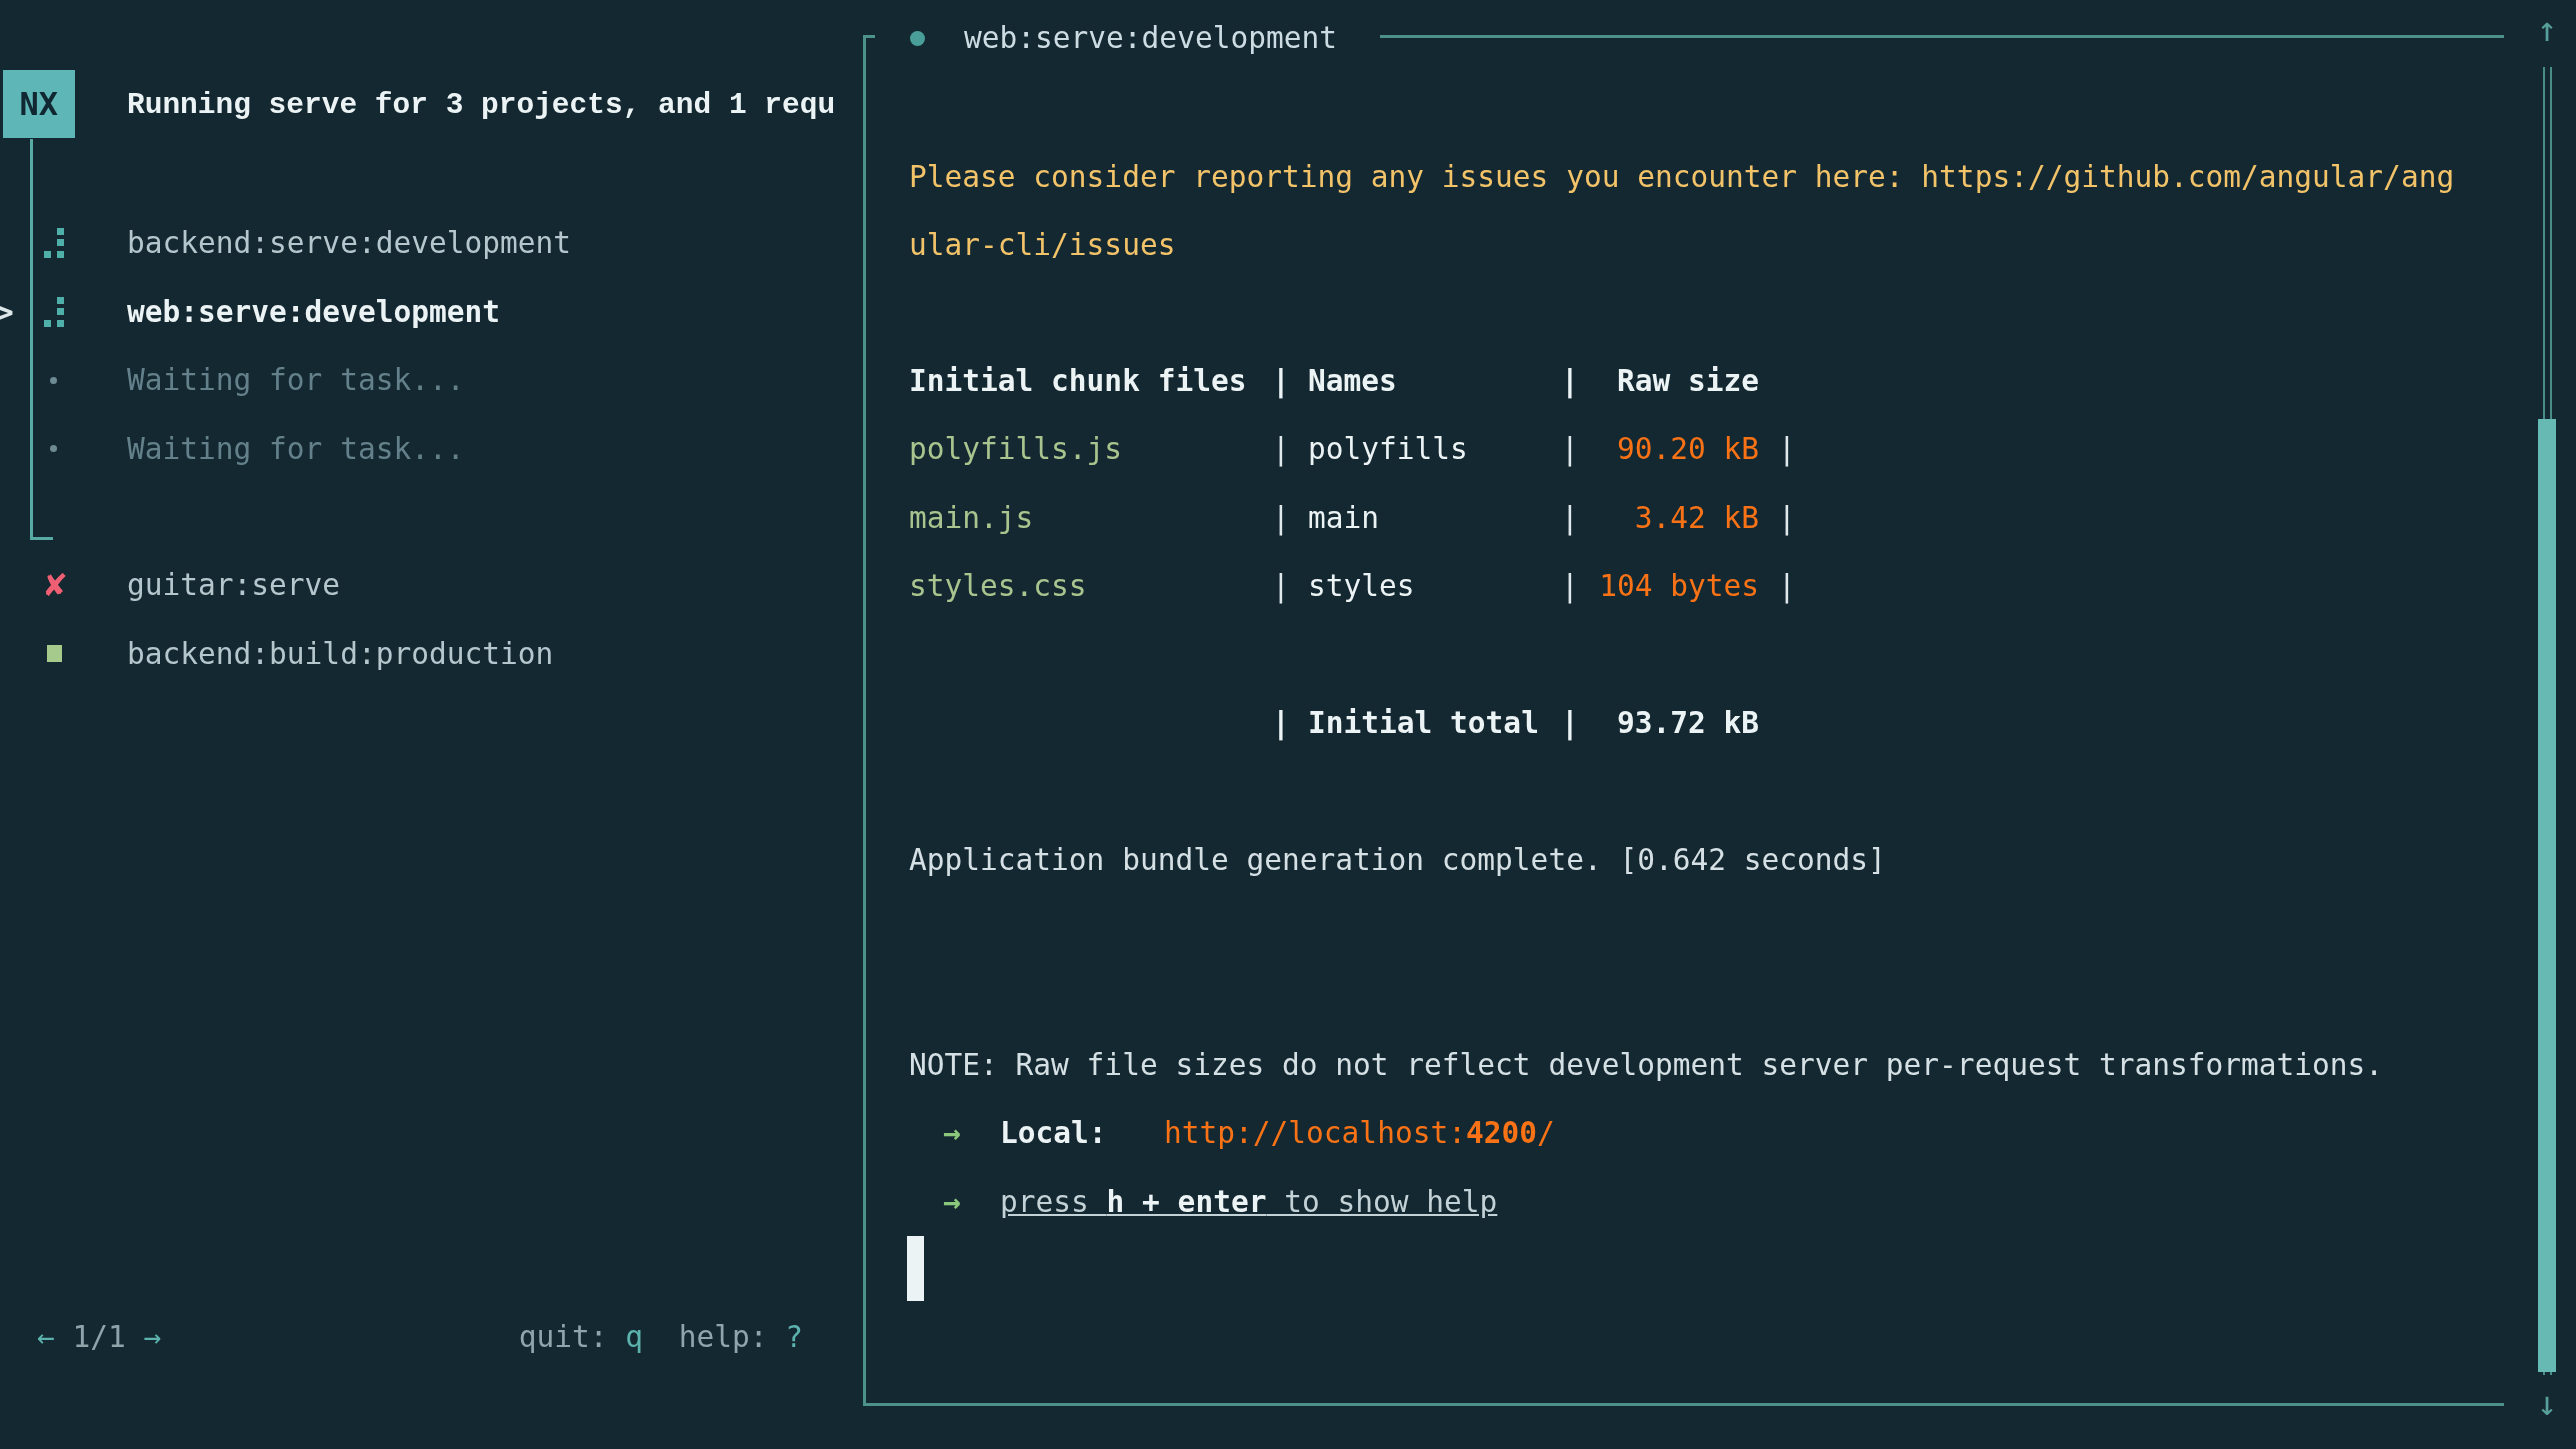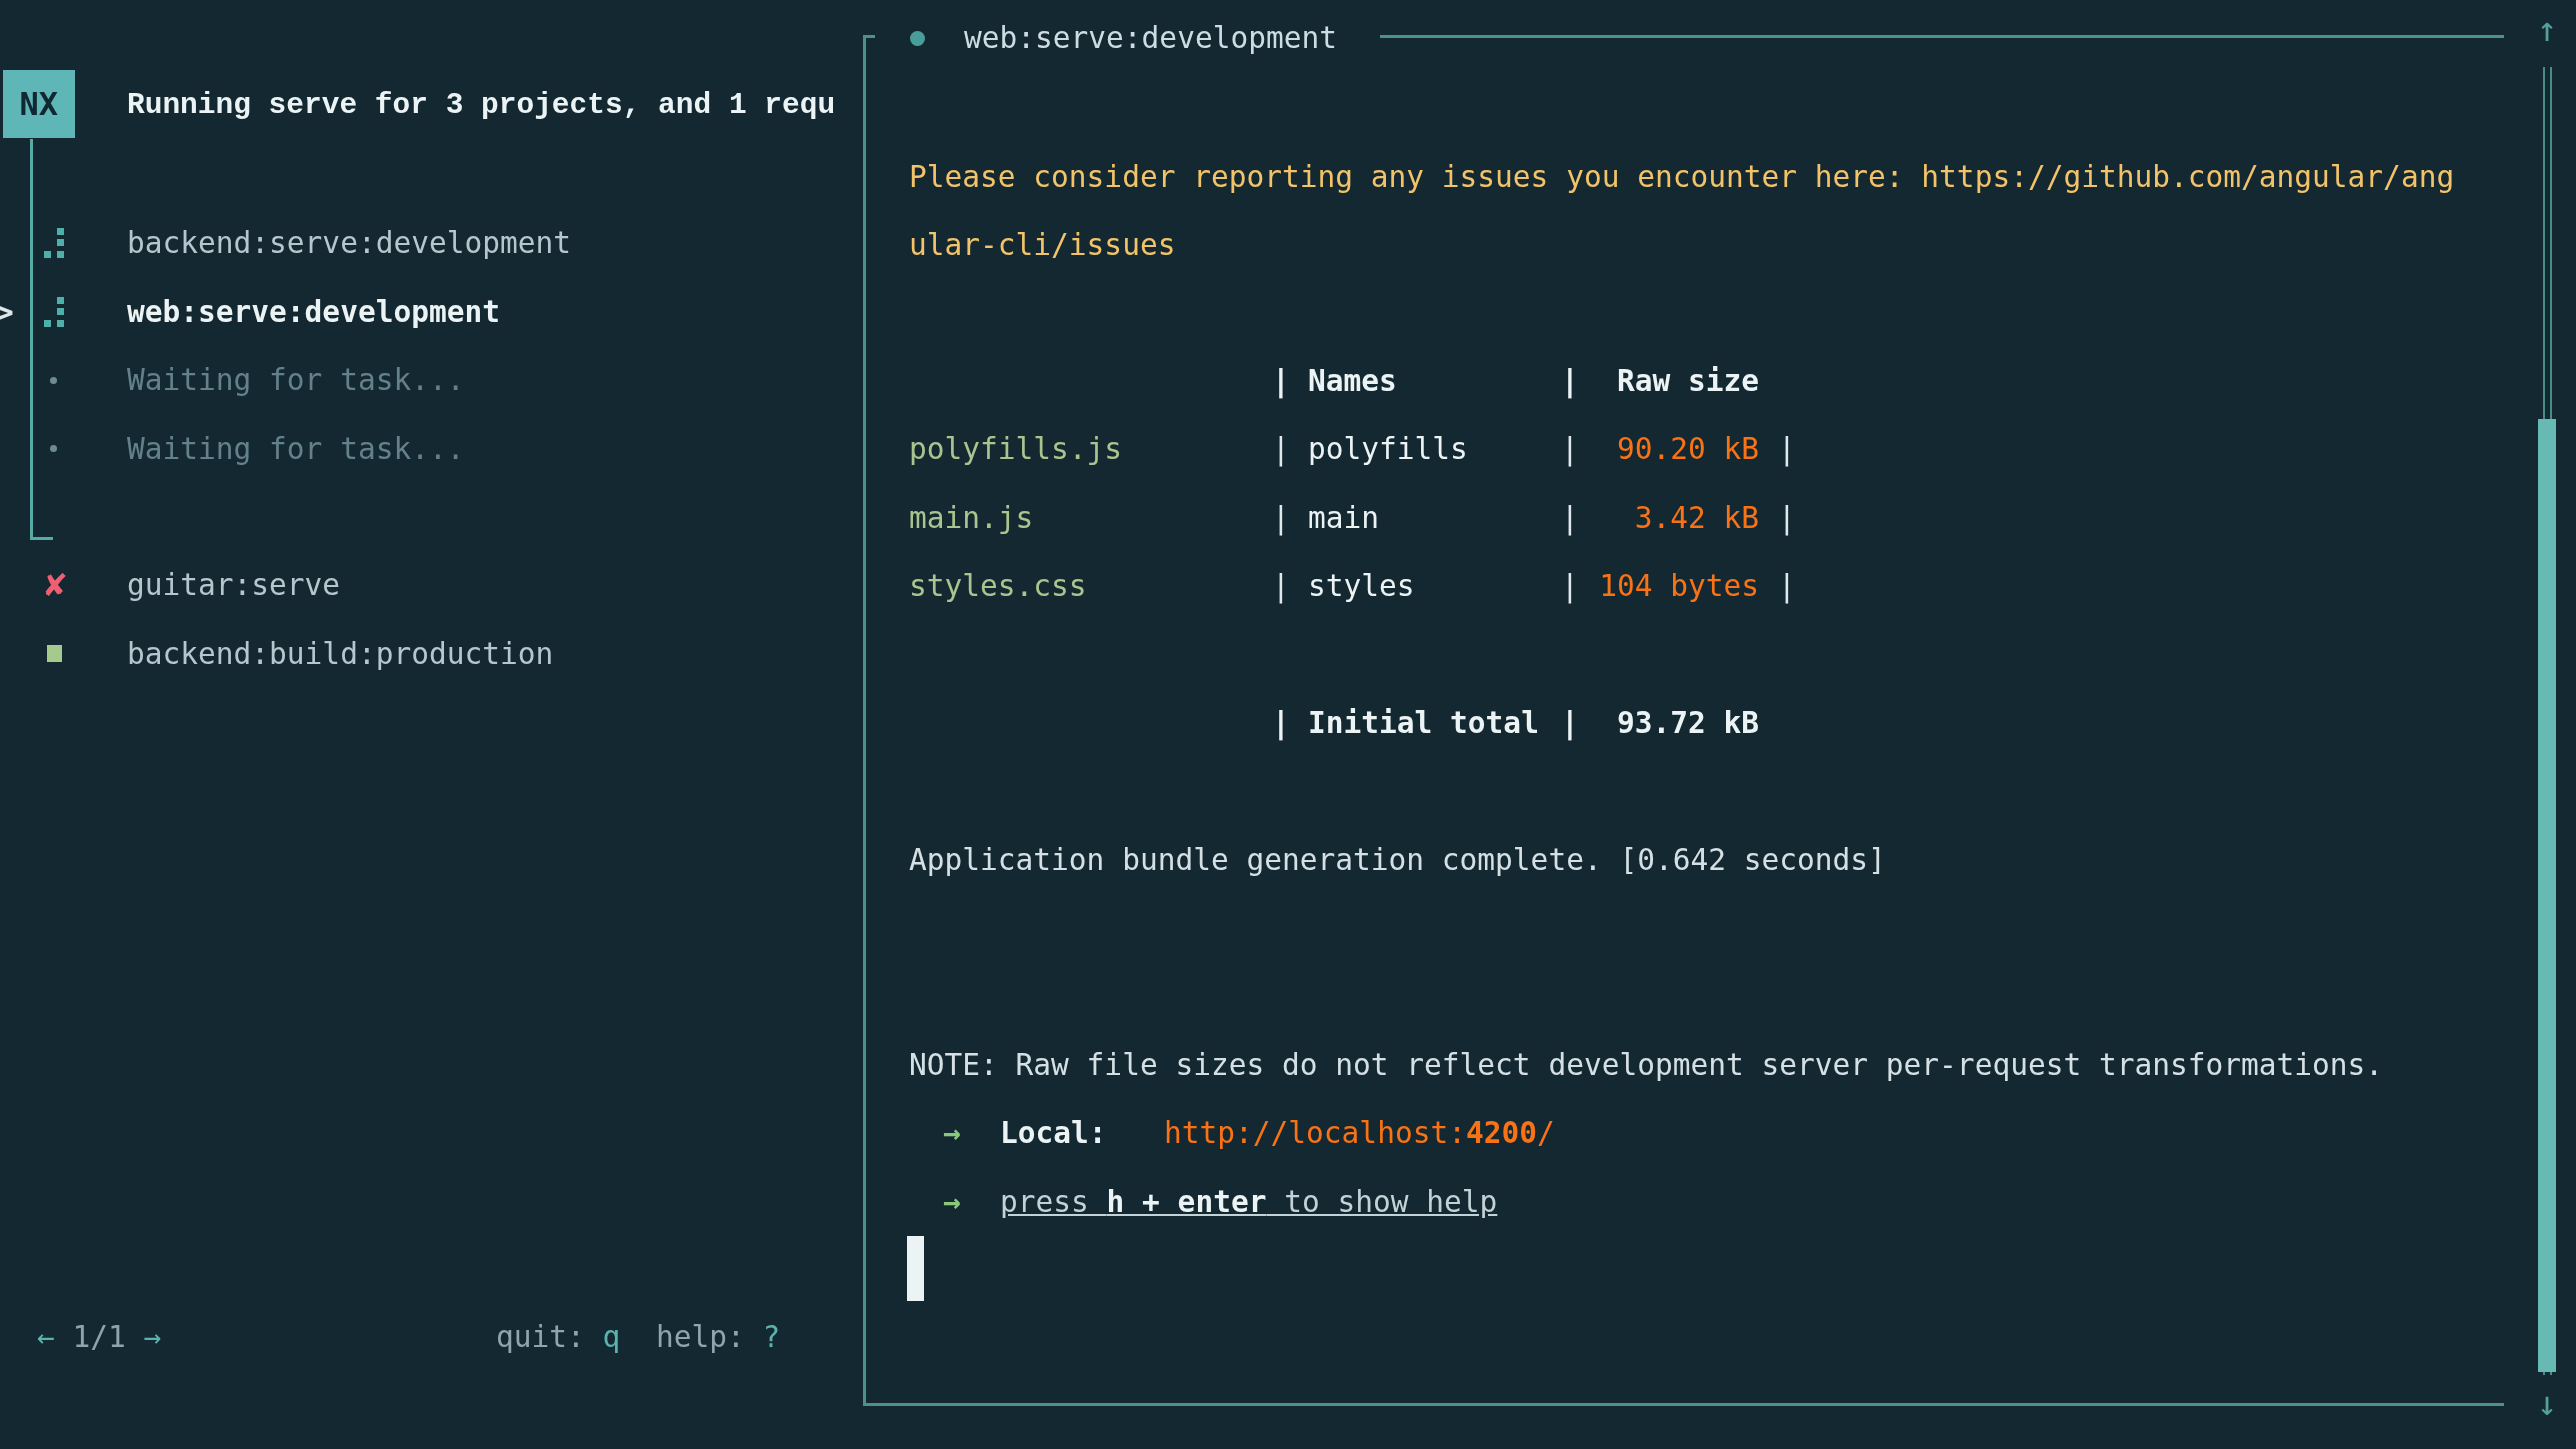--- a/index.html
+++ b/index.html
@@ -76,33 +76,34 @@
   <div class="abs row dim" style="left:127px;top:415px;">Waiting for task...</div>
 
   <div class="abs row bold red" style="left:42px;top:551px;font-size:31px;font-family:'DejaVu Sans','DejaVu Sans Mono',sans-serif;">✘</div>
   <div class="abs row muted" style="left:127px;top:551px;">guitar:serve</div>
 
   <div class="abs sqgreen" style="left:47px;top:645px;"></div>
   <div class="abs row muted" style="left:127px;top:620px;">backend:build:production</div>
 
   <div class="abs row" style="left:37px;top:1303px;"><span class="tealline">←</span><span class="gray"> </span><span class="gray" style="color:#8fa3ab;">1/1</span><span> </span><span class="tealline">→</span></div>
 
-  <div class="abs row" style="left:496px;top:1303px;width:307px;text-align:left;"><span class="gray">quit:</span><span> </span><span class="tealline">q</span><span>  </span><span class="gray">help:</span><span> </span><span class="tealline">?</span></div>
+  <div class="abs row" style="left:496px;top:1303px;width:307px;text-align:right;"><span class="gray">quit:</span><span> </span><span class="tealline">q</span><span>  </span><span class="gray">help:</span><span> </span><span class="tealline">?</span></div>
 
   <div class="abs pborder" style="left:863px;top:35px;width:2.7px;height:1371px;"></div>
   <div class="abs pborder" style="left:863px;top:35px;width:12px;height:2.7px;"></div>
   <div class="abs pborder" style="left:1380px;top:35px;width:1124px;height:2.7px;"></div>
   <div class="abs pborder" style="left:863px;top:1403px;width:1641px;height:2.7px;"></div>
 
   <div class="abs bullet"></div>
   <div class="abs row" style="left:964px;top:4px;color:#cddce2;">web:serve:development</div>
 
   <div class="abs row yellow" style="left:909px;top:143px;">Please consider reporting any issues you encounter here: https://github.com/angular/ang</div>
   <div class="abs row yellow" style="left:909px;top:211px;">ular-cli/issues</div>
 
+  <div class="abs row bold white" style="left:909px;top:347px;">Initial chunk files</div>
   <div class="abs row bold white" style="left:1272px;top:347px;">|</div>
   <div class="abs row bold white" style="left:1308px;top:347px;">Names</div>
   <div class="abs row bold white" style="left:1561px;top:347px;">|</div>
   <div class="abs row bold white size-col" style="top:347px;">Raw size</div>
 
   <div class="abs row filegreen" style="left:909px;top:415px;">polyfills.js</div>
   <div class="abs row pipe" style="left:1272px;top:415px;">|</div>
   <div class="abs row white" style="left:1308px;top:415px;">polyfills</div>
   <div class="abs row pipe" style="left:1561px;top:415px;">|</div>
   <div class="abs row teal size-col" style="top:415px;">90.20 kB</div>

